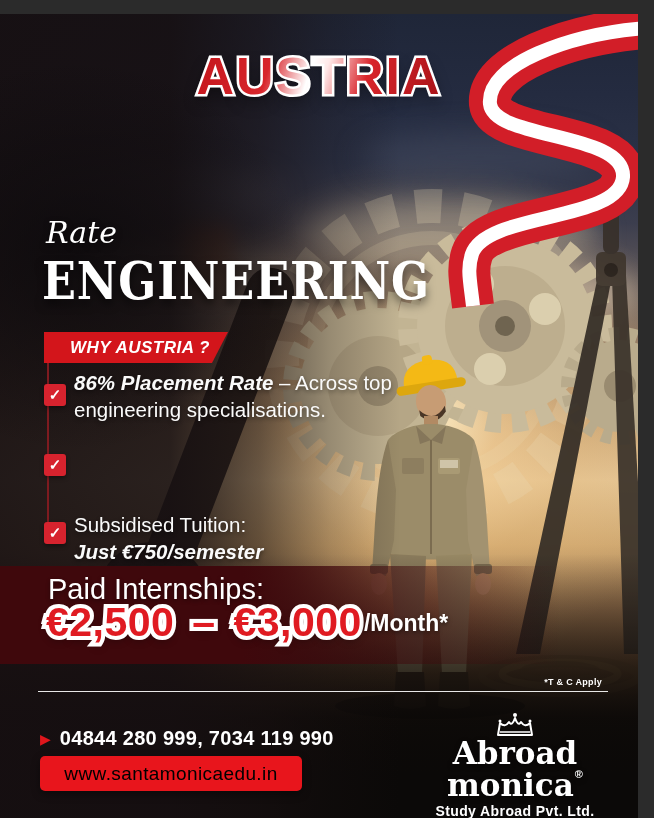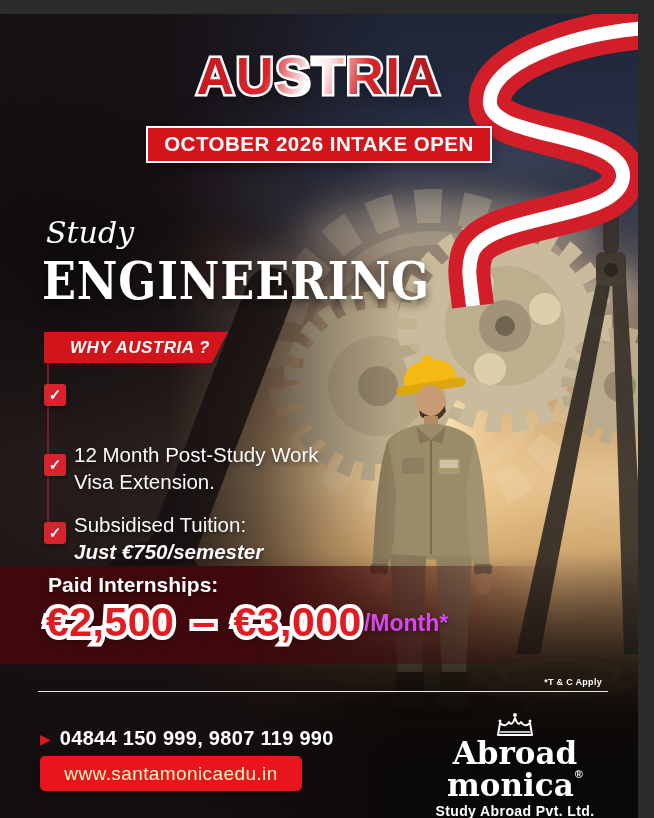--- a/index.html
+++ b/index.html
@@ -73,40 +73,40 @@
     color:#fff;font-size:15px;font-weight:bold;text-align:center;line-height:22px;
     box-shadow:0 2px 4px rgba(0,0,0,.4);}
   .cb1{top:370px}.cb2{top:440px}.cb3{top:508px}
   .item{position:absolute;left:74px;width:320px;color:#fafafa;font-size:20.5px;line-height:27px;
     text-shadow:0 2px 4px rgba(0,0,0,.45);}
   .it1{top:355px}.it2{top:427px}.it3{top:497px}
   .bi{font-weight:bold;font-style:italic;}
 
   .band{position:absolute;left:0;top:552px;width:100%;height:98px;
     background:linear-gradient(90deg,#3f080c 0%,#3f080c 38%,rgba(63,8,12,.55) 62%,rgba(63,8,12,0) 88%);}
-  .band-label{position:absolute;left:48px;top:559px;color:#fff;font-size:21px;font-weight:700;
+  .band-label{position:absolute;left:48px;top:559px;color:#fff;font-size:29px;font-weight:400;
     text-shadow:0 2px 4px rgba(0,0,0,.4);}
   .euro-row{position:absolute;left:46px;top:586px;white-space:nowrap;}
   .euro-stack{position:relative;display:inline-block;font-size:41px;font-weight:800;
     line-height:1.1;word-spacing:6px;letter-spacing:.5px;}
   .euro-stack .e-stroke{position:absolute;left:0;top:0;color:#fff;-webkit-text-stroke:8px #ffffff;
     text-shadow:0 4px 8px rgba(0,0,0,.45);}
   .euro-stack .e-fill{position:relative;color:#e01b22;}
-  .euro-suffix{display:inline-block;color:#d946ef;font-size:23px;font-weight:600;
+  .euro-suffix{display:inline-block;color:#ffffff;font-size:23px;font-weight:600;
     position:relative;bottom:5px;margin-left:2px;text-shadow:0 2px 4px rgba(0,0,0,.5);}
 
   .tnc{position:absolute;right:36px;top:663px;color:#fff;font-size:9px;letter-spacing:.3px;font-weight:600;}
   .divider{position:absolute;left:38px;top:677px;width:570px;height:1px;background:rgba(255,255,255,.9);}
 
   .phones{position:absolute;left:40px;top:713px;display:flex;align-items:center;}
   .bullet{color:#e0161c;font-size:14px;margin-right:9px;line-height:1;}
   .phones .num{color:#fff;font-size:20px;font-weight:700;letter-spacing:.3px;}
 
   .site-btn{position:absolute;left:40px;top:742px;width:262px;height:35px;background:#e8151c;
-    border:none;border-radius:5px;color:#fef9c3;font-size:19px;font-weight:500;letter-spacing:.4px;
+    border:none;border-radius:5px;color:#000000;font-size:19px;font-weight:500;letter-spacing:.4px;
     font-family:"Liberation Sans", sans-serif;display:flex;align-items:center;justify-content:center;
     cursor:pointer;box-shadow:0 3px 8px rgba(0,0,0,.4);text-align:right;}
 
   .logo{position:absolute;left:392px;top:697px;width:246px;text-align:center;color:#fff;}
   .crown{display:block;margin:0 auto 1px;}
   .brand{font-family:"DejaVu Serif", serif;font-weight:bold;font-size:31px;line-height:1;
     text-shadow:0 2px 5px rgba(0,0,0,.6);}
   .brand sup{font-size:11px;vertical-align:18px;margin-left:1px;font-family:"Liberation Sans",sans-serif;}
   .tagline{font-size:14px;font-weight:700;letter-spacing:.4px;margin-top:2px;}
 </style>
@@ -214,58 +214,55 @@
   </svg>
 
   <div class="bg-bottom"></div>
   <div class="bg-left"></div>
   <div class="tl-shadow"></div>
 
   <div class="title-wrap">
     <span class="t-stroke">AUSTRIA</span>
     <span class="t-fill">AUSTRIA</span>
   </div>
-  <div class="intake">
-    <span>OCTOBER 2026 INTAKE OPEN</span>
-  </div>
-
-  <div class="study">Study</div>
+
+  <div class="study">Rate</div>
   <div class="course">ENGINEERING</div>
 
   <div class="badge">WHY AUSTRIA ?</div>
 
   <div class="vline"></div>
   <div class="check cb1">✓</div>
   <div class="check cb2">✓</div>
   <div class="check cb3">✓</div>
 
-  <div class="item it2">
-    <div>12 Month Post-Study Work</div>
-    <div>Visa Extension.</div>
+  <div class="item it1">
+    <div><span class="bi">86% Placement Rate</span><span> – Across top</span></div>
+    <div>engineering specialisations.</div>
   </div>
   <div class="item it3">
     <div>Subsidised Tuition:</div>
     <div class="bi">Just €750/semester</div>
   </div>
 
   <div class="band"></div>
   <div class="band-label">Paid Internships:</div>
   <div class="euro-row">
     <span class="euro-stack">
       <span class="e-stroke">€2,500 – €3,000</span>
       <span class="e-fill">€2,500 – €3,000</span>
     </span><span class="euro-suffix">/Month*</span>
   </div>
 
   <div class="tnc">*T &amp; C Apply</div>
   <div class="divider"></div>
 
   <div class="phones">
     <span class="bullet">▶</span>
-    <span class="num">04844 150 999, 9807 119 990</span>
+    <span class="num">04844 280 999, 7034 119 990</span>
   </div>
   <button class="site-btn">www.santamonicaedu.in</button>
 
   <div class="logo">
     <svg class="crown" width="46" height="26" viewBox="0 0 46 26">
       <path d="M6 24 L8 12 Q13 17 17 11 Q20 16 23 7 Q26 16 29 11 Q33 17 38 12 L40 24 Z" fill="none" stroke="#ffffff" stroke-width="2" stroke-linejoin="round"></path>
       <circle cx="23" cy="4" r="2" fill="#ffffff"></circle>
       <circle cx="8" cy="10" r="1.5" fill="#ffffff"></circle>
       <circle cx="38" cy="10" r="1.5" fill="#ffffff"></circle>
       <line x1="8" y1="21" x2="38" y2="21" stroke="#ffffff" stroke-width="1.5"></line>

